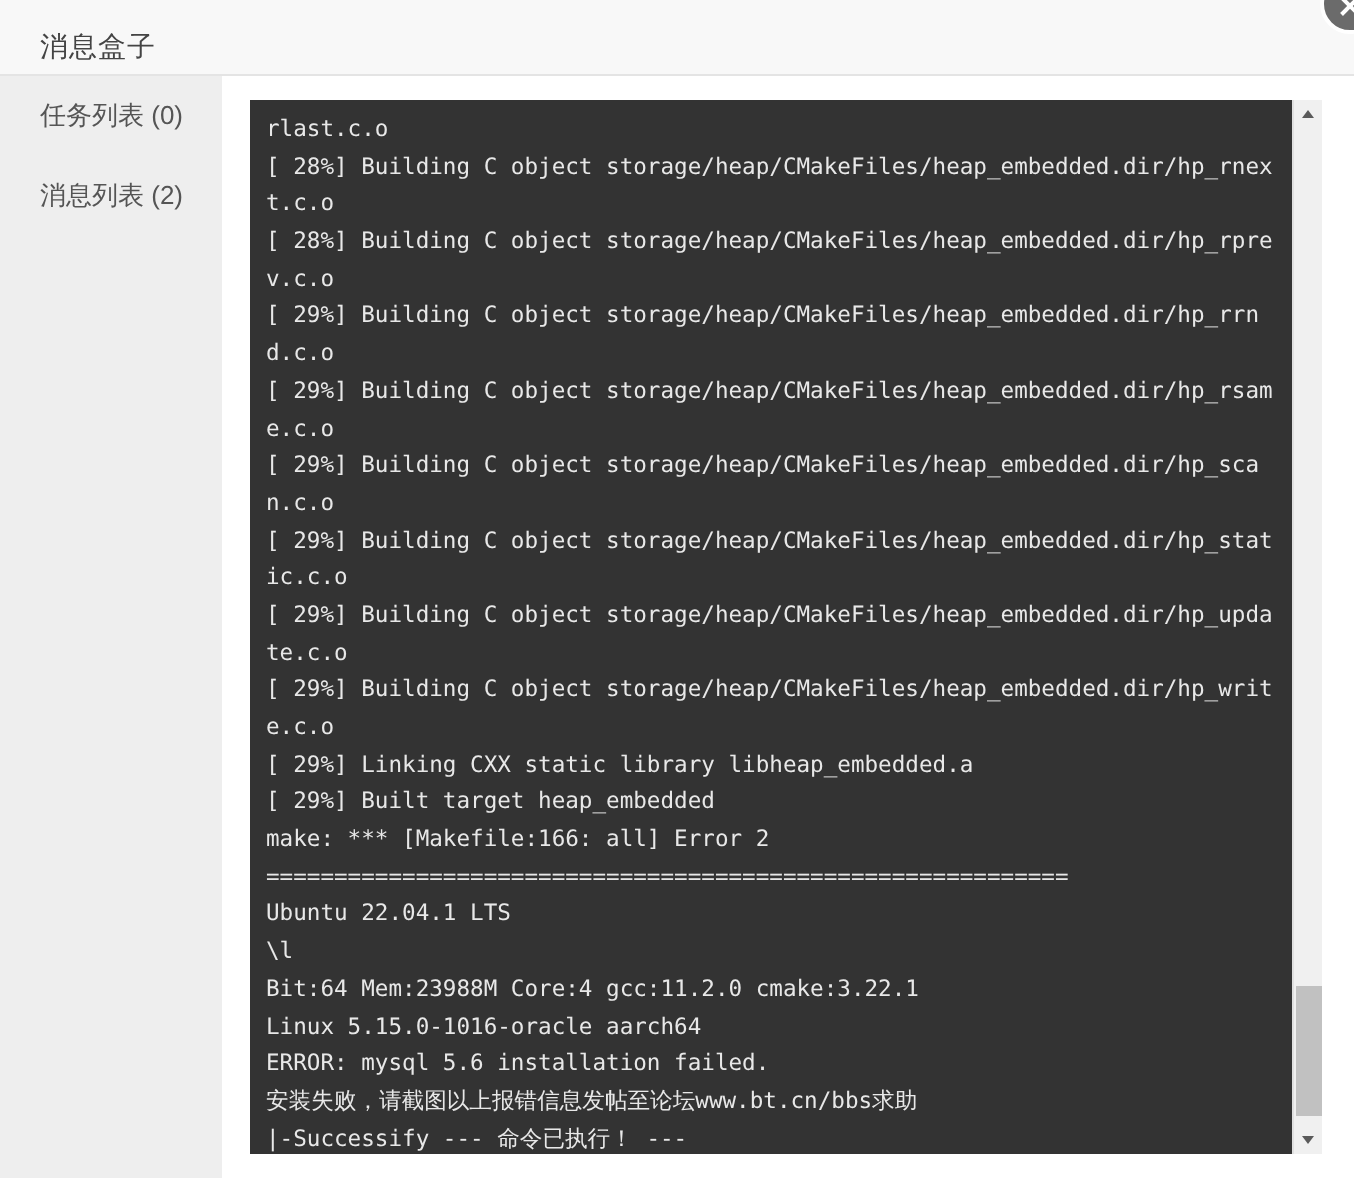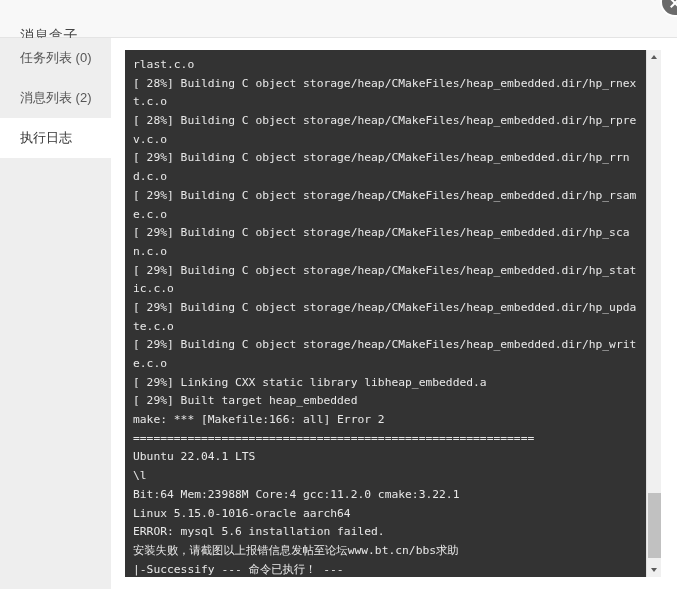--- a/index.html
+++ b/index.html
@@ -20,21 +20,21 @@
   
   .header {
     position: absolute;
     left: 0; top: 0;
     width: 677px; height: 38px;
     background: #f8f8f8;
     border-bottom: 1px solid #e4e4e4;
   }
   .header-title {
     position: absolute;
-    left: 20px; top: 16px;
+    left: 20px; top: 4px;
     height: 38px;
     line-height: 38px;
     font-size: 14px;
     color: #444444;
     letter-spacing: 0.5px;
     white-space: nowrap;
   }
   .close-btn {
     position: absolute;
     right: -13px; top: -13px;
@@ -155,21 +155,20 @@
 <div id="app">
 
   <div class="header">
     <div class="header-title">消息盒子</div>
     <div class="close-btn"></div>
   </div>
 
   <div class="sidebar">
     <div class="side-item">任务列表 (0)</div>
     <div class="side-item">消息列表 (2)</div>
-    <div class="side-item active">执行日志</div>
   </div>
 
   <div class="main">
     <div class="log-wrap">
       <pre class="log-pre">rlast.c.o
 [ 28%] Building C object storage/heap/CMakeFiles/heap_embedded.dir/hp_rnext.c.o
 [ 28%] Building C object storage/heap/CMakeFiles/heap_embedded.dir/hp_rprev.c.o
 [ 29%] Building C object storage/heap/CMakeFiles/heap_embedded.dir/hp_rrnd.c.o
 [ 29%] Building C object storage/heap/CMakeFiles/heap_embedded.dir/hp_rsame.c.o
 [ 29%] Building C object storage/heap/CMakeFiles/heap_embedded.dir/hp_scan.c.o

